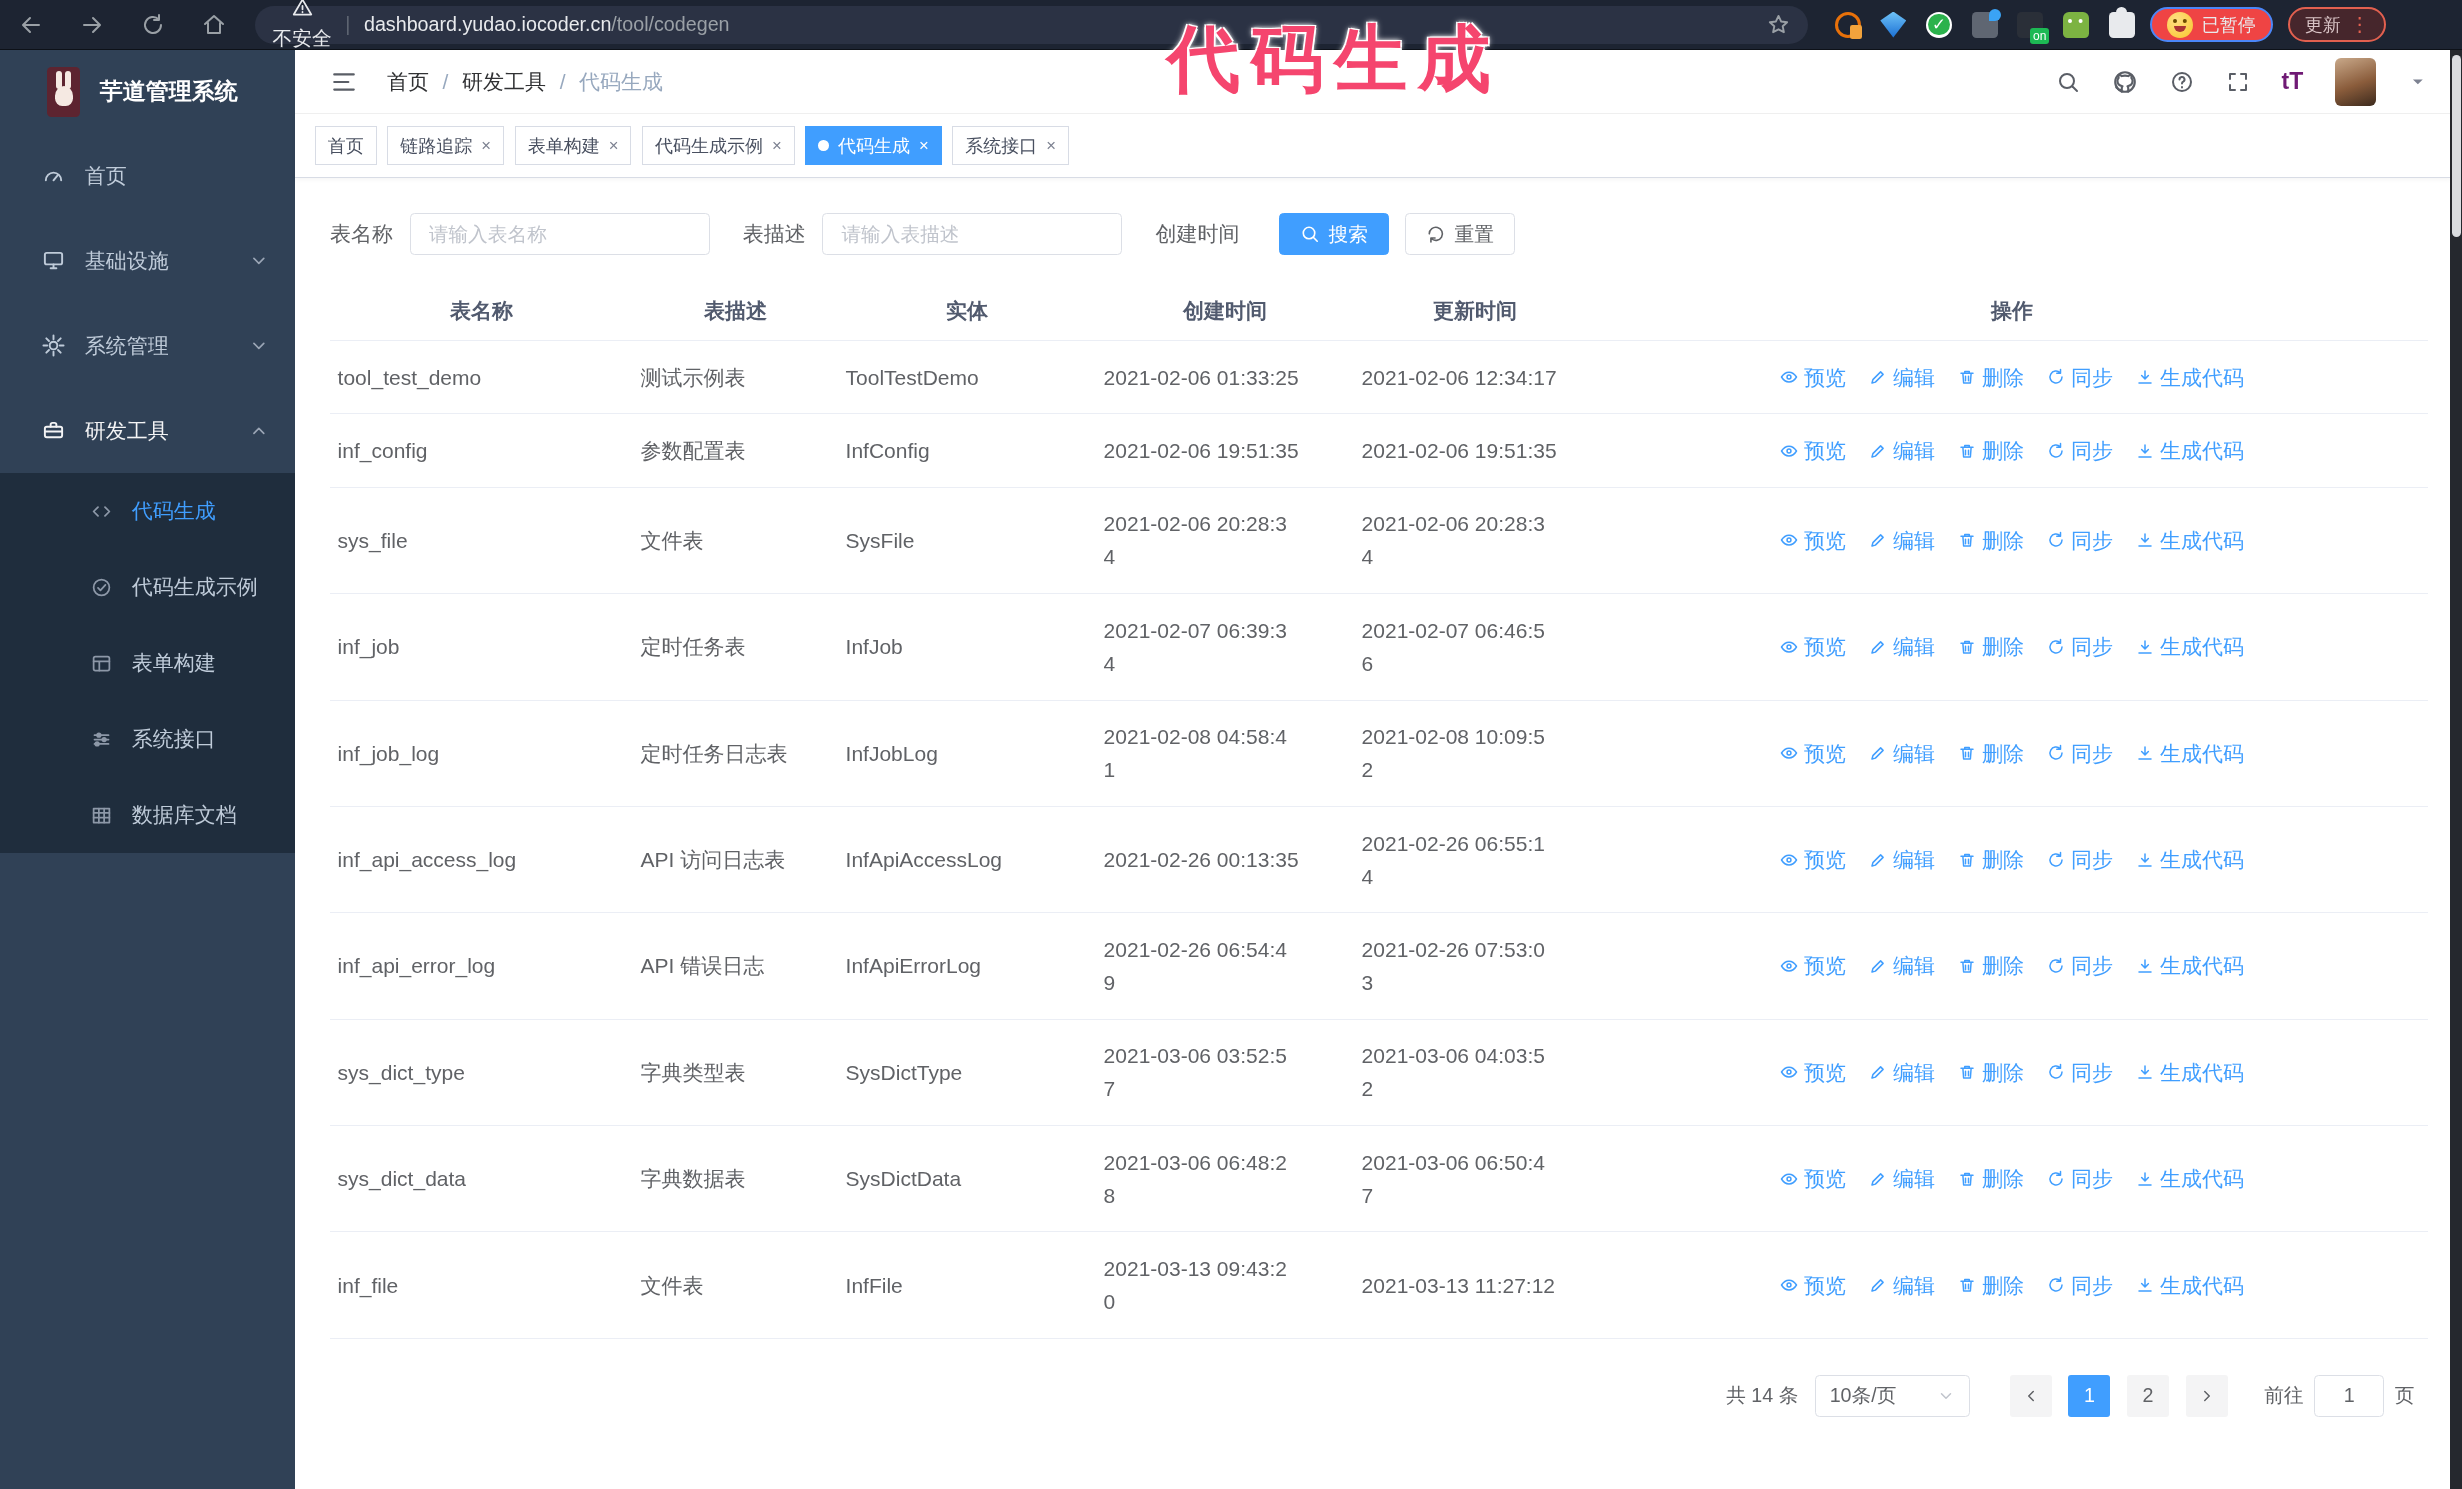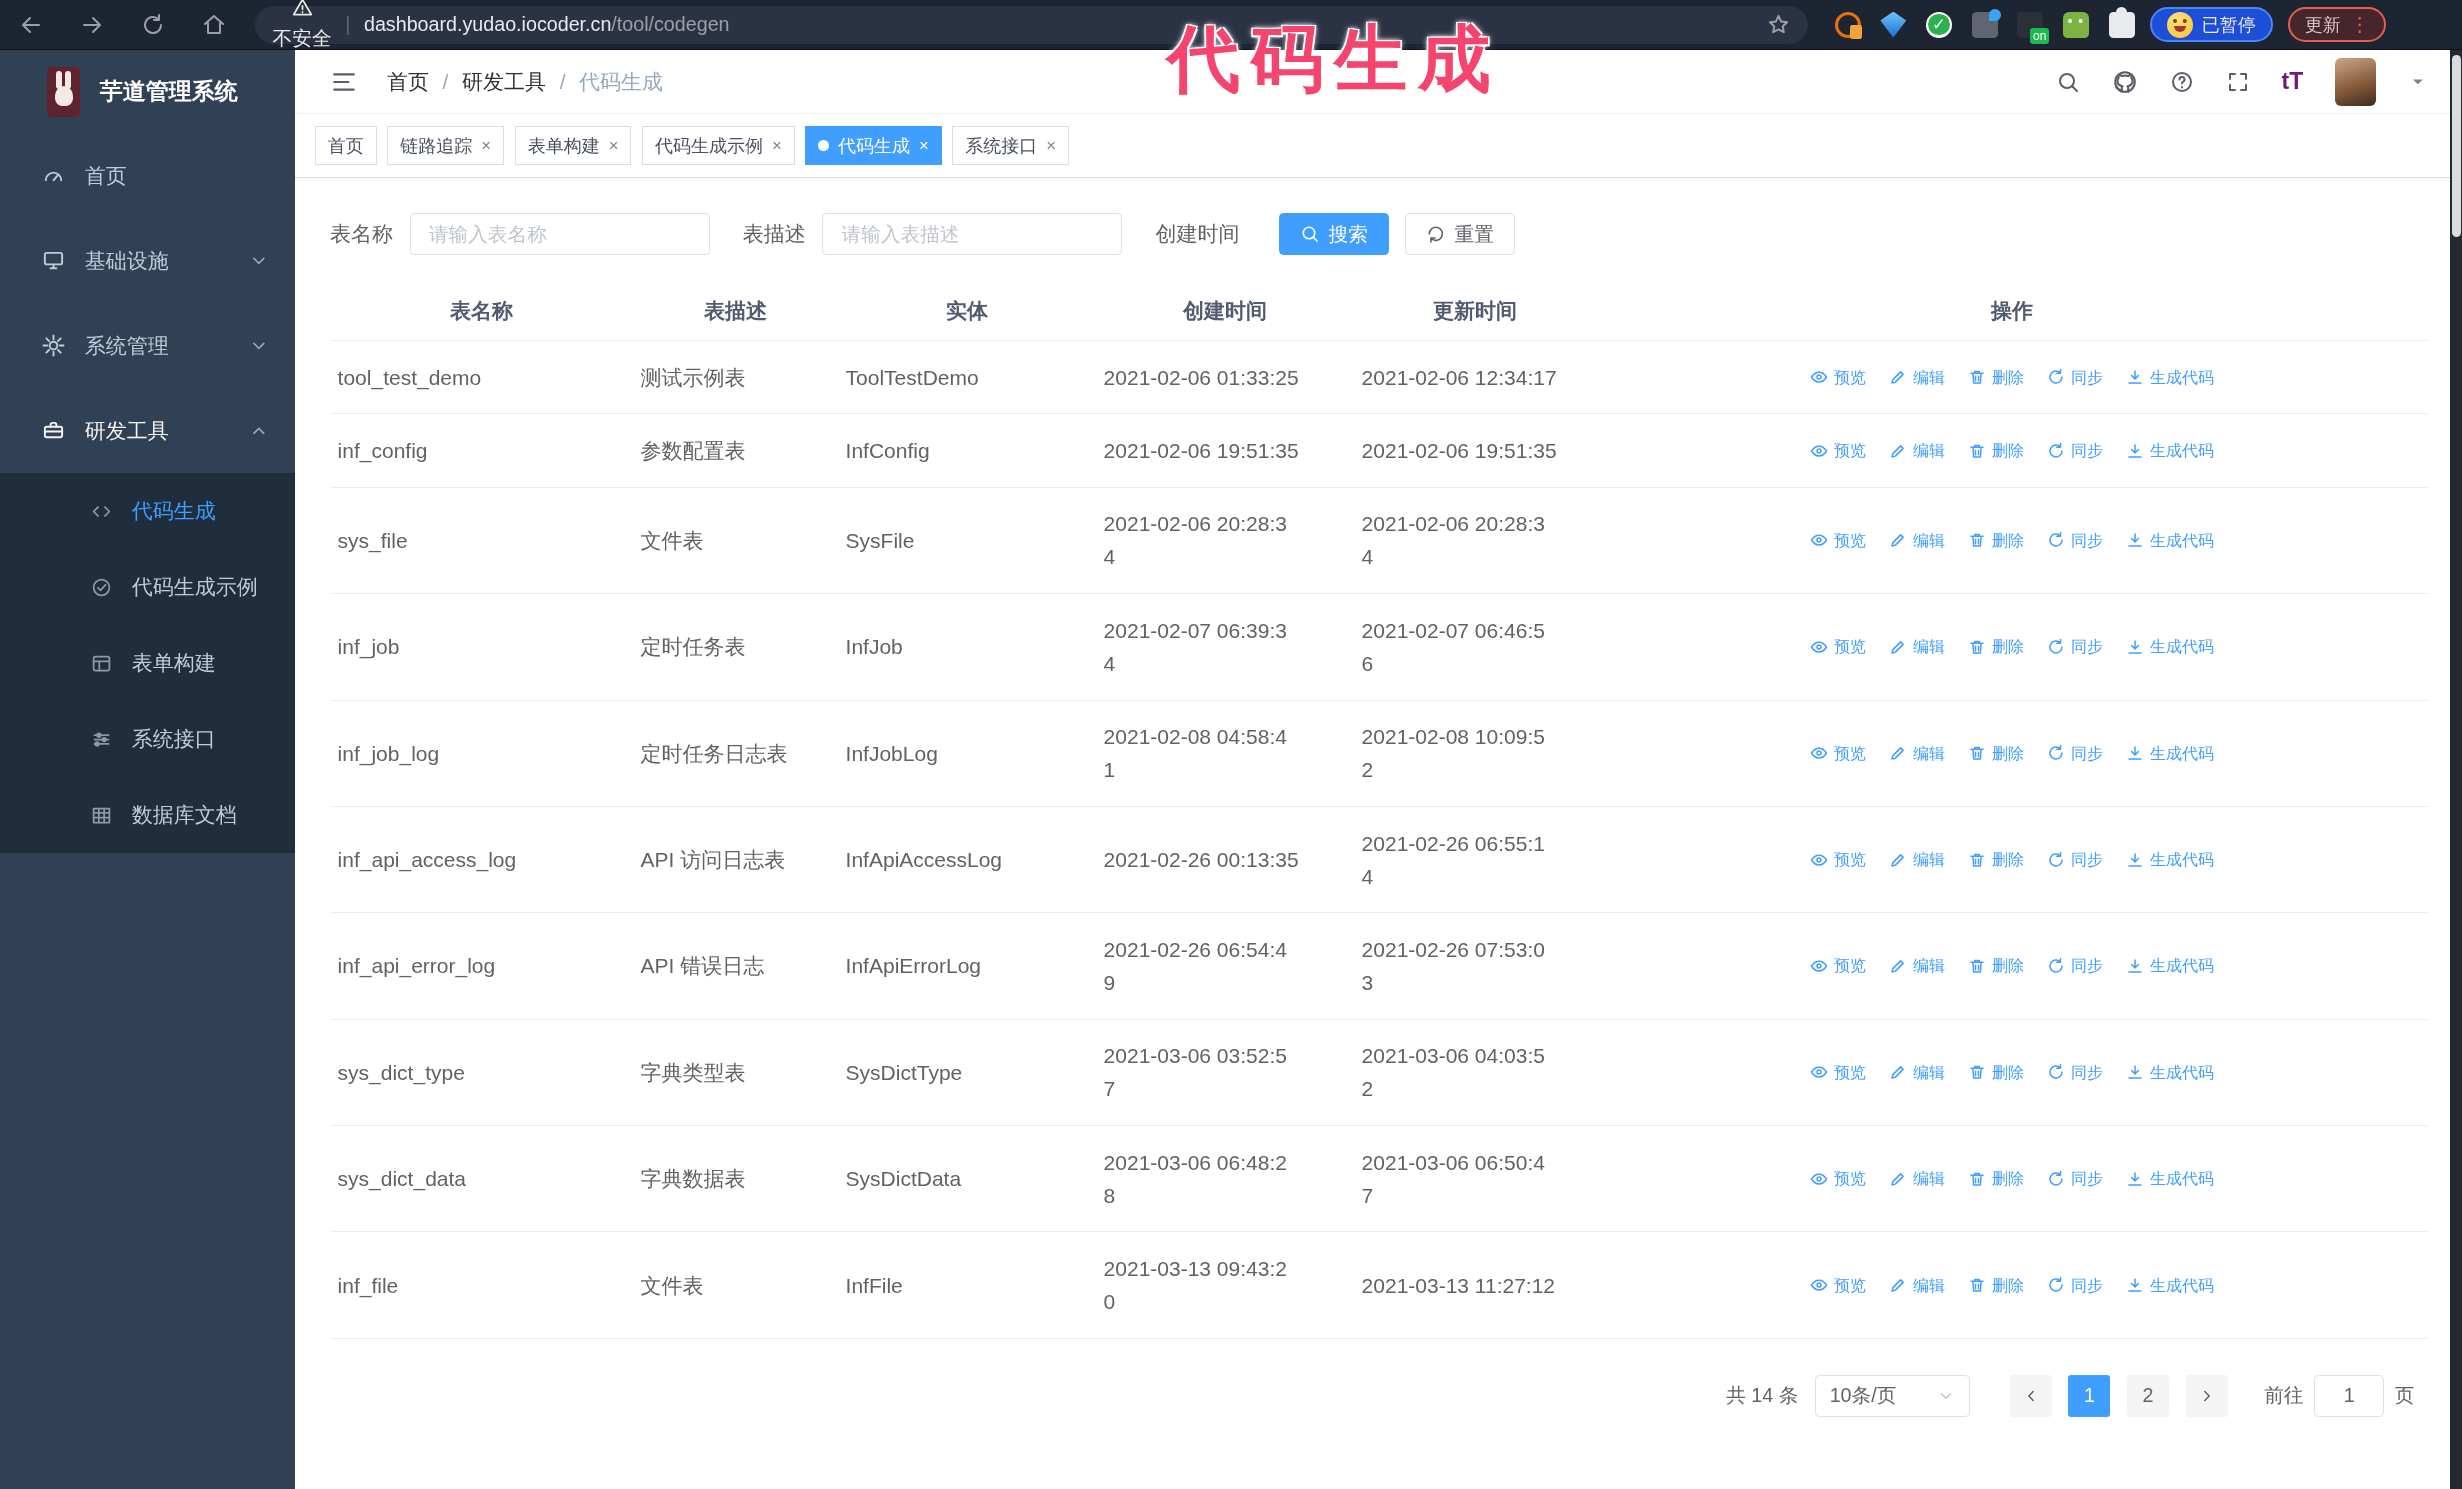--- a/index.html
+++ b/index.html
@@ -18,21 +18,21 @@
     display:flex; align-items:center; padding:0 18px; color:#e8eaed; font-size:19.7px; }
   .sec { display:flex; align-items:center; gap:7.6px; color:#e8eaed;flex-direction:column; }
   .url-sep { color:#5f6672; margin:0 13.6px; font-size:19.7px; }
   .url-host { color:#e8eaed; }
   .url-path { color:#9aa0a6; }
   .urlbar .spacer { flex:1; }
   .ext-strip { display:flex; align-items:center; gap:19.7px; margin-left:27px; }
   .ext { width:26px; height:26px; position:relative; display:inline-block; }
   .pill { height:35px; border-radius:18px; display:flex; align-items:center; gap:9px;
     padding:0 15px; font-size:18px; margin-left:15px; cursor:pointer; }
-  .pill.paused { background:#1d4ed8; border:2.3px solid #4b86f7; color:#e8eaed; }
+  .pill.paused { background:#ef4444; border:2.3px solid #4b86f7; color:#e8eaed; }
   .pill.update { background:#46262c; border:2.3px solid #e2604f; color:#d9c4c6; }
   .emoji-face { width:26px; height:26px; border-radius:50%;
     background:radial-gradient(circle at 35% 30%, #ffe082, #f9c52c); position:relative; }
   .emoji-face:before { content:""; position:absolute; left:6px; top:7.6px; width:3.8px; height:3.8px;
     background:#6d4c00; border-radius:50%; box-shadow:9.8px 0 0 #6d4c00; }
   .emoji-face:after { content:""; position:absolute; left:6.8px; top:14.4px; width:12px; height:6px;
     border-radius:0 0 12px 12px; background:#a33; }
   .dots3 { color:#e2604f; font-size:19.7px; letter-spacing:0; }
 
   
@@ -109,21 +109,21 @@
     color:#606266; display:flex; align-items:center; justify-content:center; cursor:pointer;
     box-shadow:0 0.8px 3px rgba(0,0,0,.08); }
 
   
   table.grid { width:100%; margin-top:27px; border-collapse:collapse; font-size:21px; color:#606266; }
   .grid th { font-weight:bold; color:#515a6e; padding:15px 7.6px; border-bottom:1.5px solid #ebeef5;
     text-align:center; }
   .grid td { padding:19.7px 7.6px; border-bottom:0.8px solid #ebeef5; line-height:33px; }
   .grid td.date { white-space:pre-line; }
   .acts { display:flex; justify-content:center; gap:23px; white-space:nowrap; }
-  a.act { color:#409eff; font-size:16px; text-decoration:none; display:inline-flex; align-items:center;
+  a.act { color:#409eff; font-size:21px; text-decoration:none; display:inline-flex; align-items:center;
     gap:6px; cursor:pointer; }
 
   
   .pagination { margin-top:36px; display:flex; align-items:center; justify-content:flex-end; gap:16.7px;
     font-size:19.7px; color:#606266; padding-right:13.6px; }
   .pg-select { width:155px; height:42px; border:0.8px solid #dcdfe6; border-radius:4.5px; display:flex;
     align-items:center; justify-content:space-between; padding:0 13.6px; color:#606266; cursor:pointer;
     margin-right:23px; }
   .pg-btn { min-width:42px; height:42px; border-radius:3px; background:#f4f4f5; color:#606266;
     display:flex; align-items:center; justify-content:center; cursor:pointer; font-size:19.7px; }

